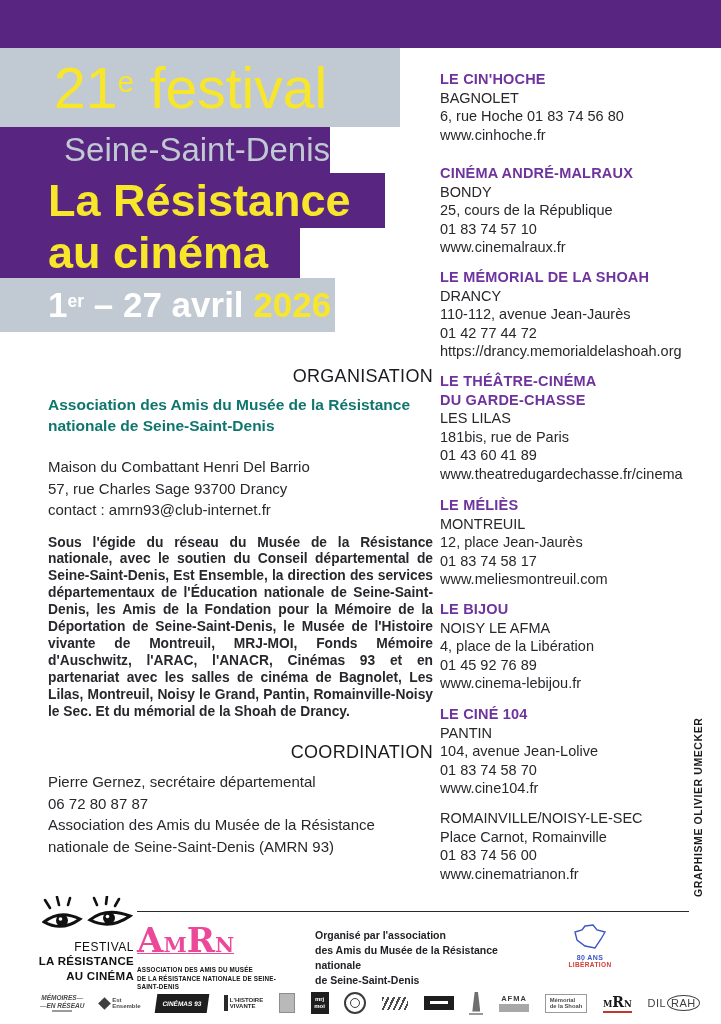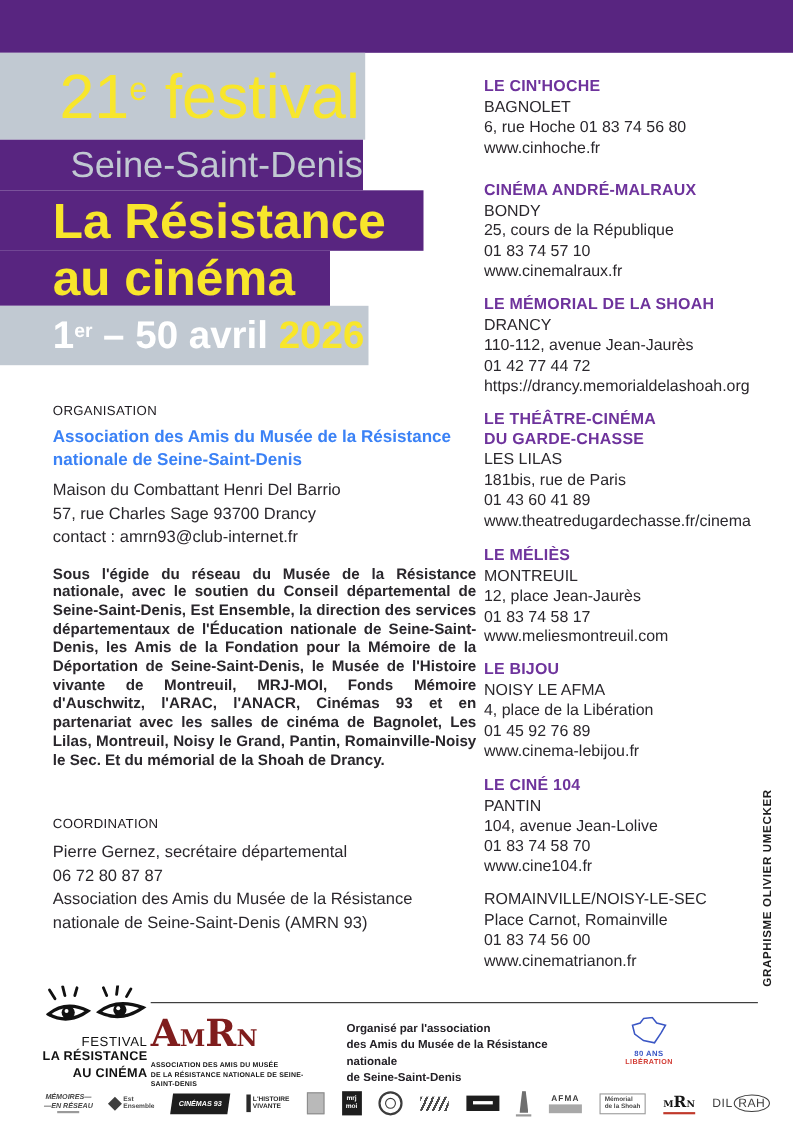--- a/index.html
+++ b/index.html
@@ -2,58 +2,58 @@
 <html><head>
 <meta charset="utf-8">
 <style>
   * { margin:0; padding:0; box-sizing:border-box; }
   body { background:#888; font-family:"Liberation Sans", sans-serif; }
   .page { position:relative; width:721px; height:1024px; background:#fff; margin:0 auto; overflow:hidden; color:#252228; }
 
   
   .topbar { position:absolute; left:0; top:0; width:721px; height:48px; background:#582580; }
   .band { position:absolute; left:0; display:flex; align-items:center; }
-  .band-festival { top:48px; width:332px; height:79px; background:#c1c9d2; padding-left:54px; }
+  .band-festival { top:48px; width:400px; height:79px; background:#c1c9d2; padding-left:54px; }
   .t-festival { font-size:57px; color:#f8e62b; letter-spacing:0; }
   .t-festival .sup { font-size:52%; position:relative; top:-0.52em; }
   .block-region { top:127px; width:330px; height:46px; background:#582580; padding-left:48px;justify-content:flex-end; }
   .t-region { font-size:33px; color:#c1c9d2; }
   .block-res { top:173px; width:385px; height:55px; background:#582580; padding-left:48px; }
   .block-cin { top:228px; width:300px; height:50px; background:#582580; padding-left:48px; }
   .t-big { font-size:45px; font-weight:bold; color:#f8e62b; }
   .band-dates { top:278px; width:335px; height:54px; background:#c1c9d2; padding-left:48px; }
   .t-dates { font-size:35px; font-weight:bold; color:#fff; }
   .t-dates .sup { font-size:50%; position:relative; top:-0.55em; }
   .t-dates .yellow { color:#f8e62b; }
 
   
   .org { position:absolute; left:48px; top:366px; width:385px; }
-  .sec-heading { font-size:12px; font-weight:normal; color:#1d1a1f; letter-spacing:0.3px; margin-bottom:7px; }
-  .assoc { width:370px; font-size:15.5px; font-weight:bold; color:#3b82f6; line-height:21px; margin-bottom:6px; }
+  .sec-heading { font-size:18px; font-weight:normal; color:#1d1a1f; letter-spacing:0.3px; margin-bottom:7px;text-align:right; }
+  .assoc { width:370px; font-size:15.5px; font-weight:bold; color:#0f766e; line-height:21px; margin-bottom:20px; }
   .addr-line { font-size:15px; line-height:21.5px; color:#2a272c; }
   .org-para { margin-top:14px; width:385px; font-size:13.8px; font-weight:bold; line-height:16.9px; text-align:justify; color:#2a272c; }
   .coord { position:absolute; left:48px; top:742px; width:385px; }
   .coord .sec-heading { margin-bottom:8px; }
 
   
   .venue { position:absolute; left:440px; width:268px; }
   .venue-name { font-size:14.5px; font-weight:bold; color:#6e339c; line-height:18.5px; white-space:pre-line; letter-spacing:0.2px; }
   .venue-line { font-size:14.5px; line-height:18.5px; color:#2a272c; }
 
   
   .credit { position:absolute; left:692px; top:712px; height:185px; writing-mode:vertical-rl; transform:rotate(180deg); font-size:10.5px; font-weight:bold; letter-spacing:0.6px; color:#1c1c1c; }
 
   
   .eyes-logo { position:absolute; left:26px; top:896px; width:108px; text-align:right; }
   .eyes-logo svg { display:block; margin:0 0 2px auto; }
   .fl1 { font-size:12px; color:#111; letter-spacing:0.5px; }
   .fl2 { font-size:11.5px; font-weight:bold; color:#111; letter-spacing:0.3px; line-height:15px; }
   .foot-rule { position:absolute; left:137px; top:911px; width:552px; height:1px; background:#2b2b2b; }
   .amrn { position:absolute; left:137px; top:922px; width:160px; }
-  .amrn-word { font-family:"DejaVu Serif", serif; font-weight:bold; color:#7f1d1d; line-height:36px; }
+  .amrn-word { font-family:"DejaVu Serif", serif; font-weight:bold; color:#ec4899; line-height:36px;text-decoration:underline; }
   .amrn-big { font-size:34px; }
   .amrn-small { font-size:21px; }
   .amrn-sub { font-size:6.3px; font-weight:bold; color:#111; letter-spacing:0.2px; line-height:8px; margin-top:1px; }
   .organised { position:absolute; left:315px; top:928px; width:215px; }
   .organised div { font-size:10.5px; font-weight:bold; color:#232026; line-height:15px; }
   .lib80 { position:absolute; left:560px; top:924px; width:60px; text-align:center; }
   .lib80-top { font-size:7px; font-weight:bold; color:#3a56c4; letter-spacing:0.4px; }
   .lib80-bot { font-size:6.5px; font-weight:bold; color:#d23b33; letter-spacing:0.4px; }
 
   .strip { position:absolute; left:40px; top:984px; width:660px; height:38px; display:flex; justify-content:space-between; align-items:center; }
@@ -103,21 +103,21 @@
 
   <div class="band block-res">
     <span class="t-big">La Résistance</span>
   </div>
 
   <div class="band block-cin">
     <span class="t-big">au cinéma</span>
   </div>
 
   <div class="band band-dates">
-    <span class="t-dates"><span>1</span><span class="sup">er</span><span> – 50 avril </span><span class="yellow">2026</span></span>
+    <span class="t-dates"><span>1</span><span class="sup">er</span><span> – 27 avril </span><span class="yellow">2026</span></span>
   </div>
 
   <div class="org">
     <div class="sec-heading">ORGANISATION</div>
     <div class="assoc">Association des Amis du Musée de la Résistance nationale de Seine-Saint-Denis</div>
     <div class="addr-line">Maison du Combattant Henri Del Barrio</div>
     <div class="addr-line">57, rue Charles Sage 93700 Drancy</div>
     <div class="addr-line">contact : amrn93@club-internet.fr</div>
     <div class="org-para">Sous l'égide du réseau du Musée de la Résistance nationale, avec le soutien du Conseil départemental de Seine-Saint-Denis, Est Ensemble, la direction des services départementaux de l'Éducation nationale de Seine-Saint-Denis, les Amis de la Fondation pour la Mémoire de la Déportation de Seine-Saint-Denis, le Musée de l'Histoire vivante de Montreuil, MRJ-MOI, Fonds Mémoire d'Auschwitz, l'ARAC, l'ANACR, Cinémas 93 et en partenariat avec les salles de cinéma de Bagnolet, Les Lilas, Montreuil, Noisy le Grand, Pantin, Romainville-Noisy le Sec. Et du mémorial de la Shoah de Drancy.</div>
   </div>

